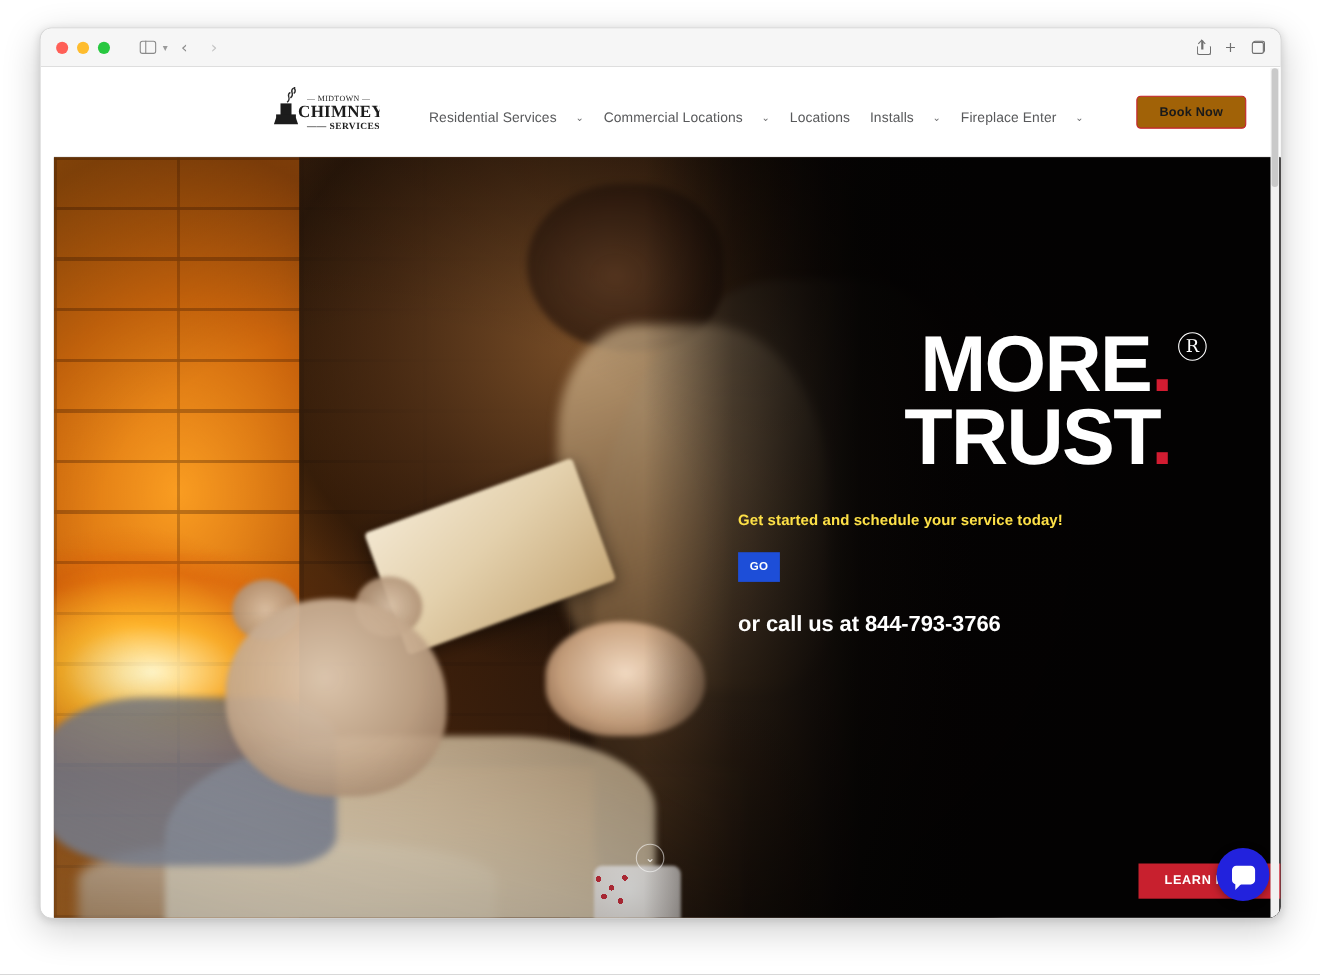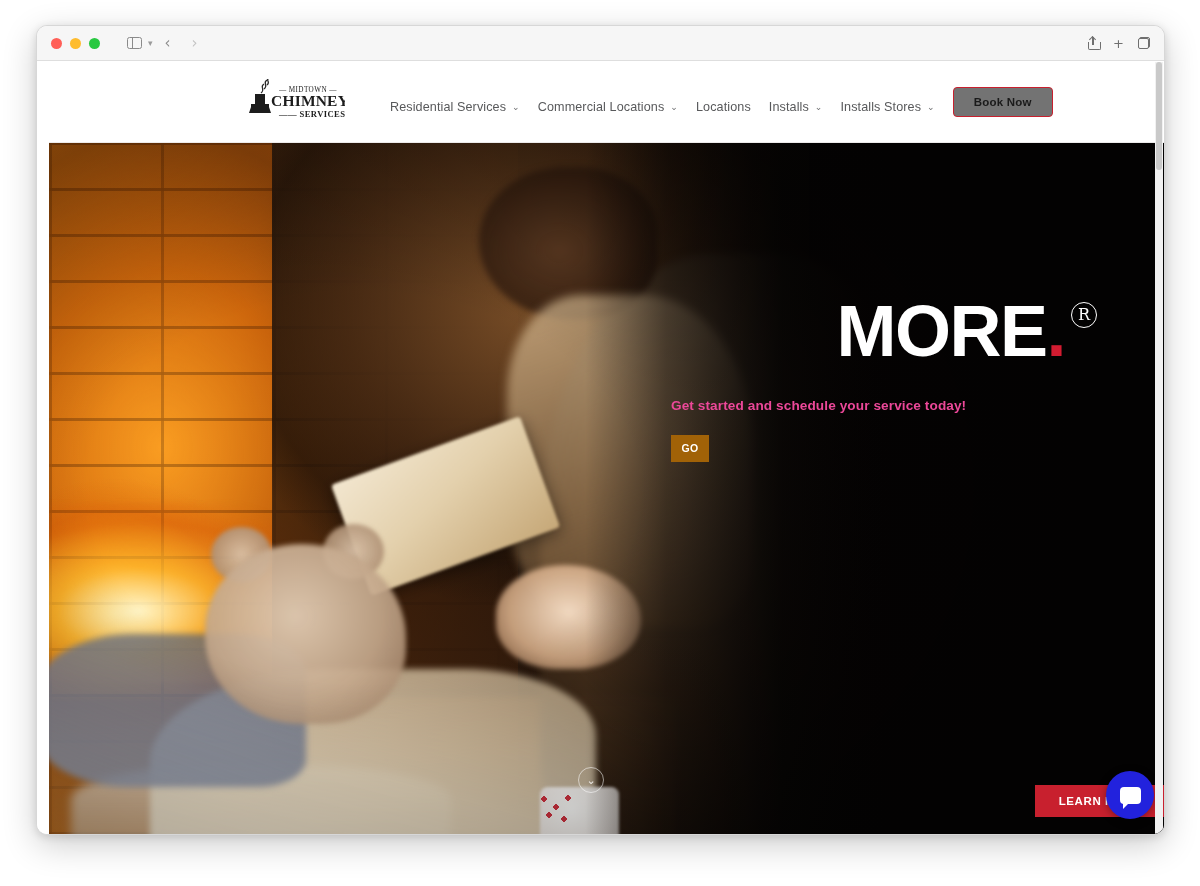--- a/index.html
+++ b/index.html
@@ -130,32 +130,33 @@
     position: relative; height: 82px;
     background: #fff;
     border-bottom: 1px solid #eceaea;
     display: flex; align-items: center;
   }
   .logo { margin-left: 200px; display: flex; align-items: center; }
   .logo svg { display: block; }
 
   .main-nav { display: flex; align-items: center; gap: 18px; margin-left: 45px; }
   .nav-item {
-    display: flex; align-items: center; gap: 6px;
+    display: flex; align-items: center; gap: 17px;
     font-size: 12.6px; color: #58595b;
     letter-spacing: .1px;
     white-space: nowrap;
     margin-top: 11px;
   }
   .caret { font-size: 9px; color: #6d6e70; }
 
   .book-now {
+    margin-left: 30px;
     border: 1.6px solid #c8202e;
     color: #1a1a1a;
-    background: #737373;
+    background: #a16207;
     font-size: 11.5px; font-weight: bold;
     padding: 8px 20px;
     border-radius: 4px;
     letter-spacing: .2px;
     white-space: nowrap;
   }
 
   
   .hero { position: relative; height: 692px; overflow: hidden; background: #0a0706; }
 
@@ -309,21 +310,21 @@
     border-radius: 50%;
     display: flex; align-items: center; justify-content: center;
     font-size: 16px; font-weight: normal; line-height: 1;
     font-family: "DejaVu Serif", serif;
   }
 
   .hero-sub {
     margin-top: 33px;
     font-size: 13.6px;
     font-weight: bold;
-    color: #ec4899;
+    color: #fde047;
     letter-spacing: .1px;
   }
 
   .zip-form {
     margin-top: 22px;
     display: flex;
     width: 280px;
     height: 27px;
   }
   .zip-input {
@@ -332,21 +333,21 @@
     outline: none;
     background: #fff;
     font-size: 10.5px;
     color: #6d6d6d;
     padding: 0 11px;
     font-family: "Liberation Sans", sans-serif;
   }
   .zip-input::placeholder { color: #9b9b9b; }
   .zip-go {
     width: 38px;
-    background: #a16207;
+    background: #1d4ed8;
     color: #fff;
     border: none;
     font-size: 10.5px;
     font-weight: bold;
     letter-spacing: .3px;
     font-family: "Liberation Sans", sans-serif;
   }
 
   .hero-phone {
     margin-top: 28px;
@@ -479,21 +480,21 @@
           <span class="caret">⌄</span>
         </div>
         <div class="nav-item">
           <span>Locations</span>
         </div>
         <div class="nav-item">
           <span>Installs</span>
           <span class="caret">⌄</span>
         </div>
         <div class="nav-item">
-          <span>Installs Stores</span>
+          <span>Fireplace Enter</span>
           <span class="caret">⌄</span>
         </div>
         <div class="book-now">Book Now</div>
       </nav>
     </div>
 
     <div class="hero">
       <div class="hero-photo">
         <div class="fire-wall"></div>
         <div class="brick-overlay"></div>
@@ -513,29 +514,31 @@
         <div class="fig-bear"></div>
         <div class="fig-mug"></div>
         <div class="fig-mug-dots"></div>
         <div class="hero-dark"></div>
         <div class="hero-vignette"></div>
       </div>
 
       <div class="hero-content">
         <div class="headline">
           <div class="hl-line"><span>MORE</span><span class="hl-dot">.</span></div>
+          <div class="hl-line"><span>TRUST</span><span class="hl-dot">.</span></div>
           <div class="reg-mark">R</div>
         </div>
 
         <div class="hero-sub">Get started and schedule your service today!</div>
 
         <form class="zip-form">
           <button class="zip-go">GO</button>
         </form>
 
+        <div class="hero-phone">or call us at 844-793-3766</div>
       </div>
 
       <div class="scroll-down">
         <span>⌄</span>
       </div>
 
       <div class="learn-more">LEARN MORE</div>
 
       <div class="chat-widget">
         <span class="chat-bubble"></span>

